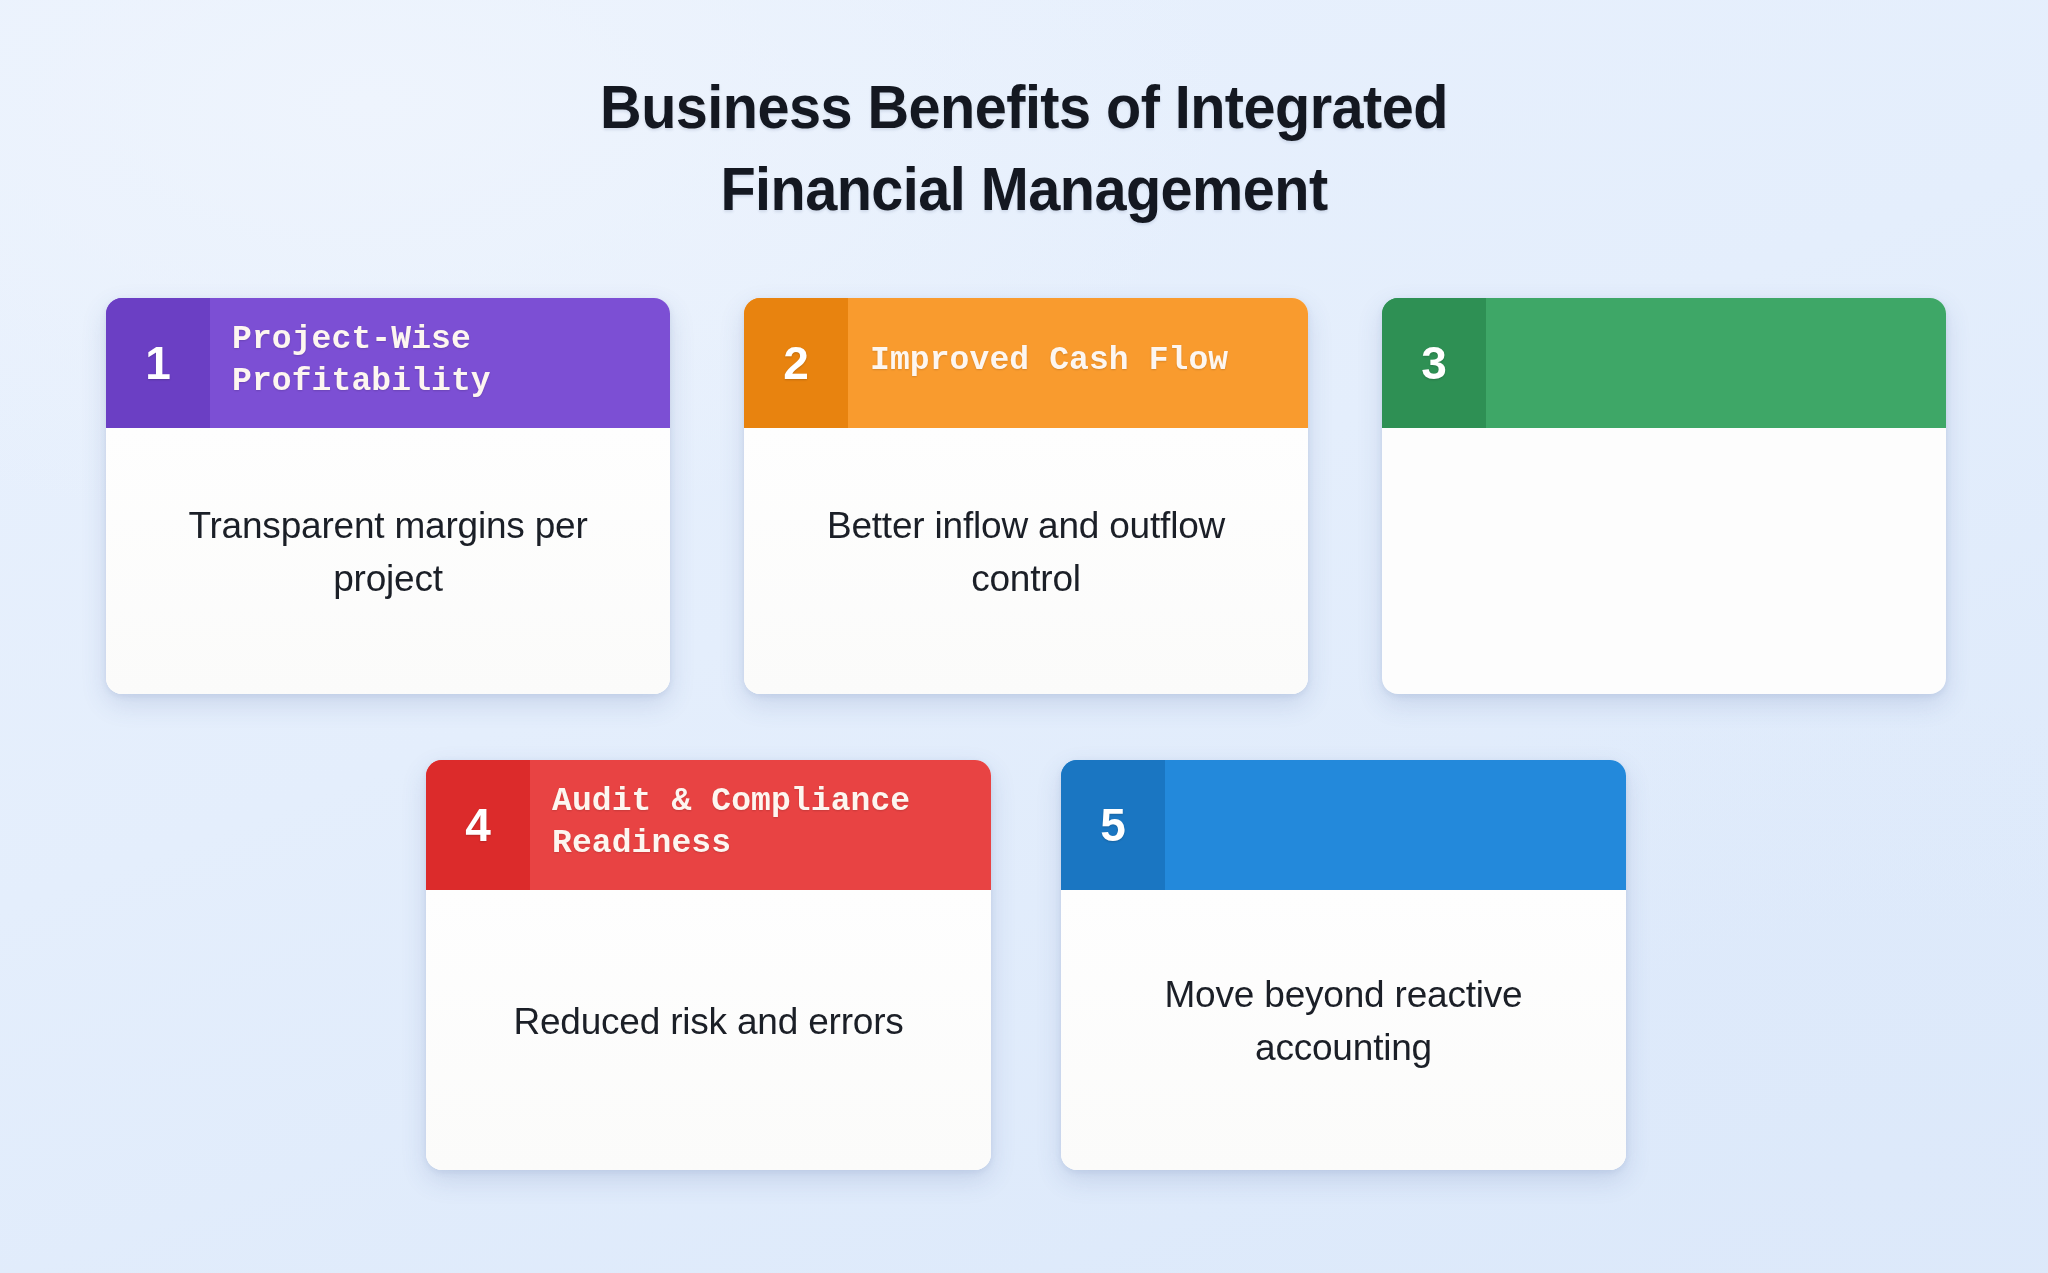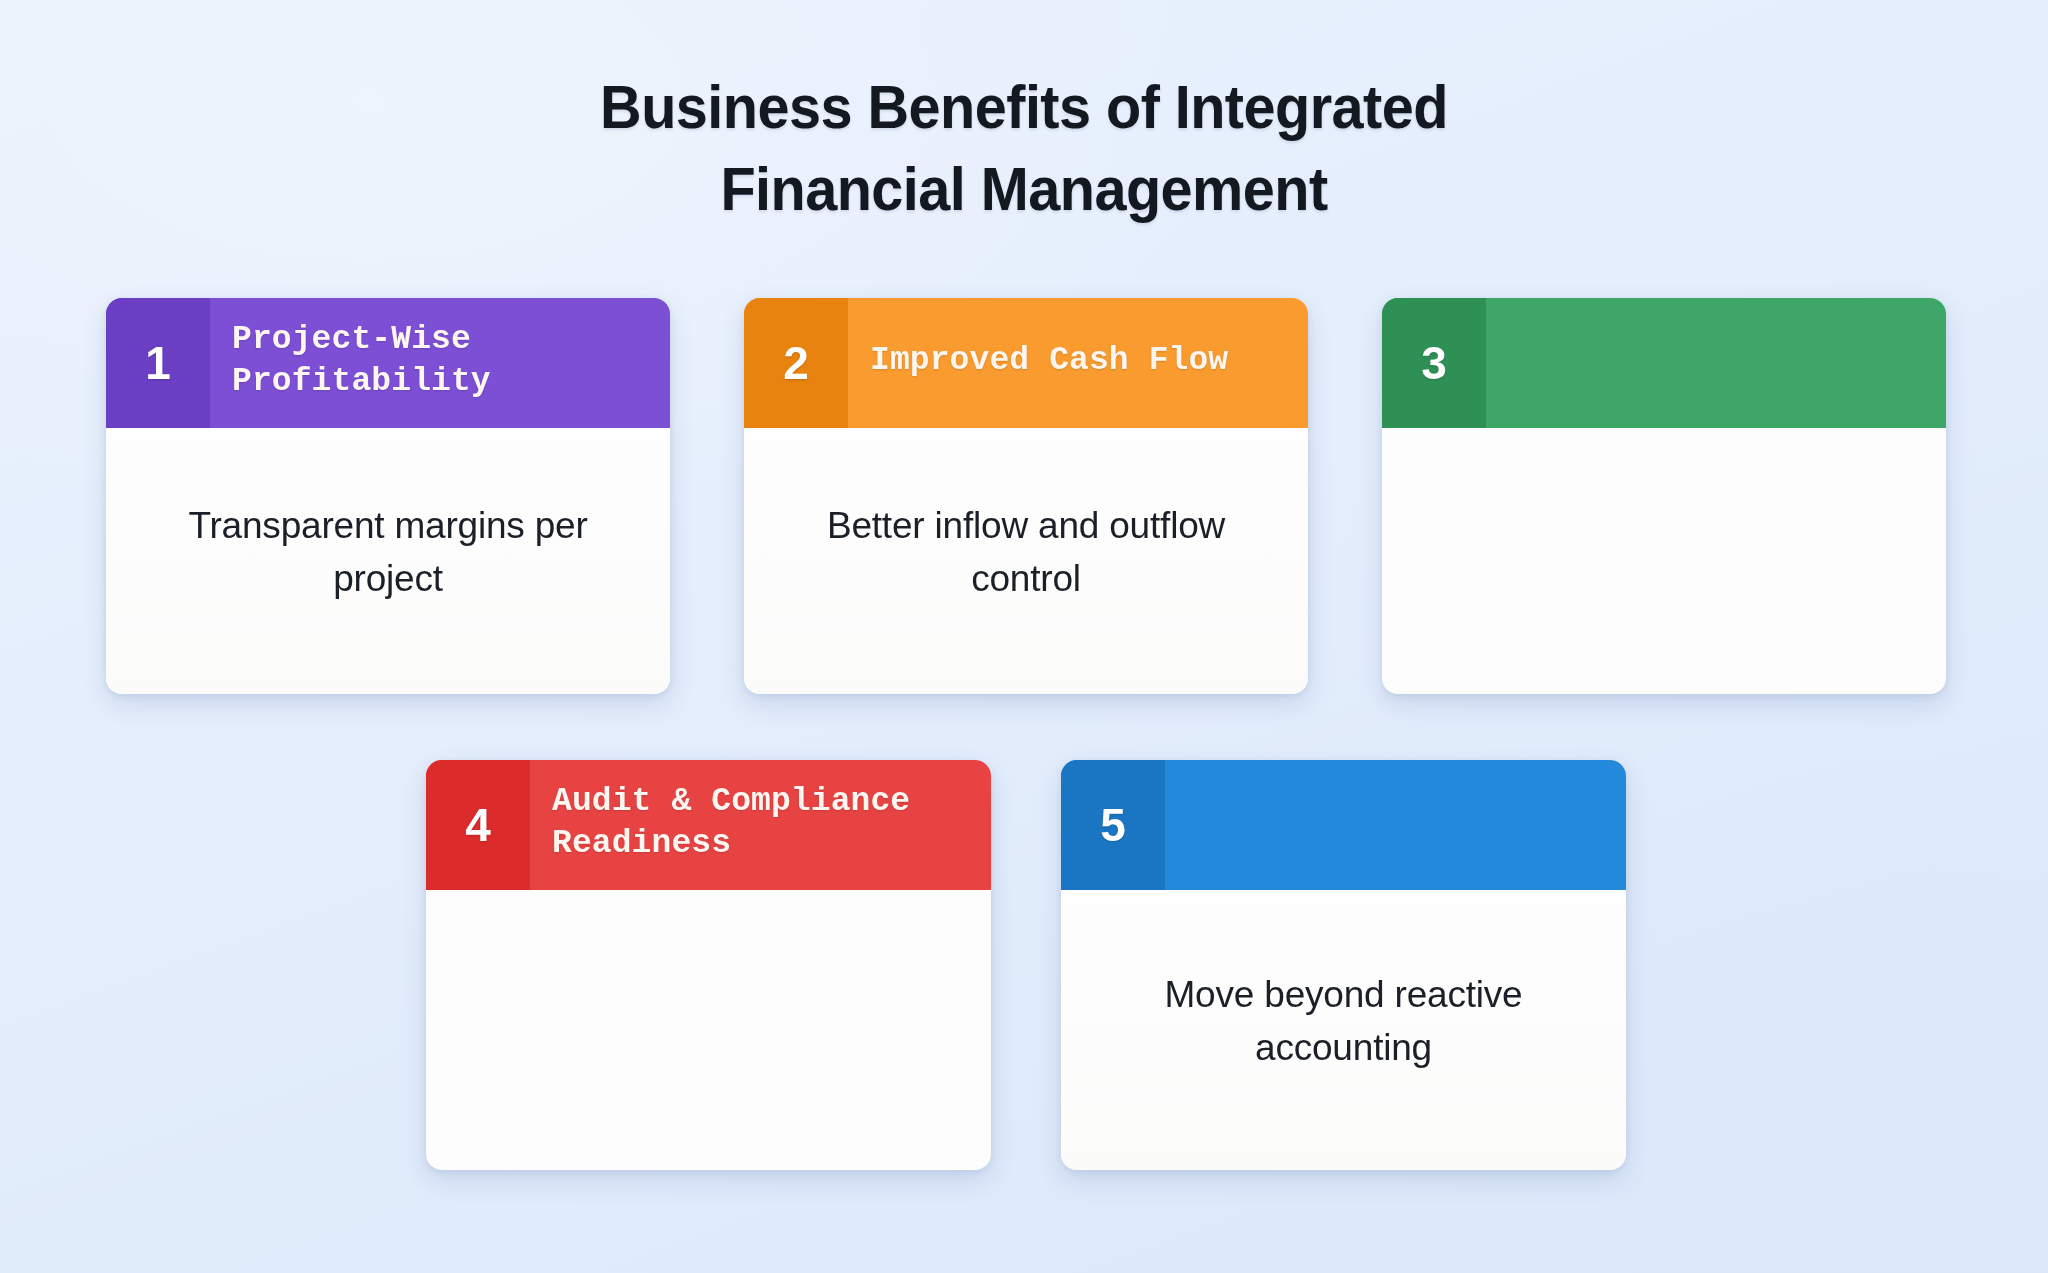--- a/index.html
+++ b/index.html
@@ -138,20 +138,23 @@
 
   <div class="row row-bottom">
 
     <div class="card">
       <div class="card-header" style="background: rgb(232, 67, 67);">
         <div class="badge" style="background: rgb(220, 43, 43);">4</div>
         <div class="header-title-wrap">
           <div class="header-title">Audit &amp; Compliance Readiness</div>
         </div>
       </div>
+      <div class="card-body">
+        <div class="body-text">Reduced risk and errors</div>
+      </div>
     </div>
 
     <div class="card">
       <div class="card-header" style="background: rgb(35, 137, 219);">
         <div class="badge" style="background: rgb(26, 118, 194);">5</div>
       </div>
       <div class="card-body">
         <div class="body-text">Move beyond reactive accounting</div>
       </div>
     </div>

